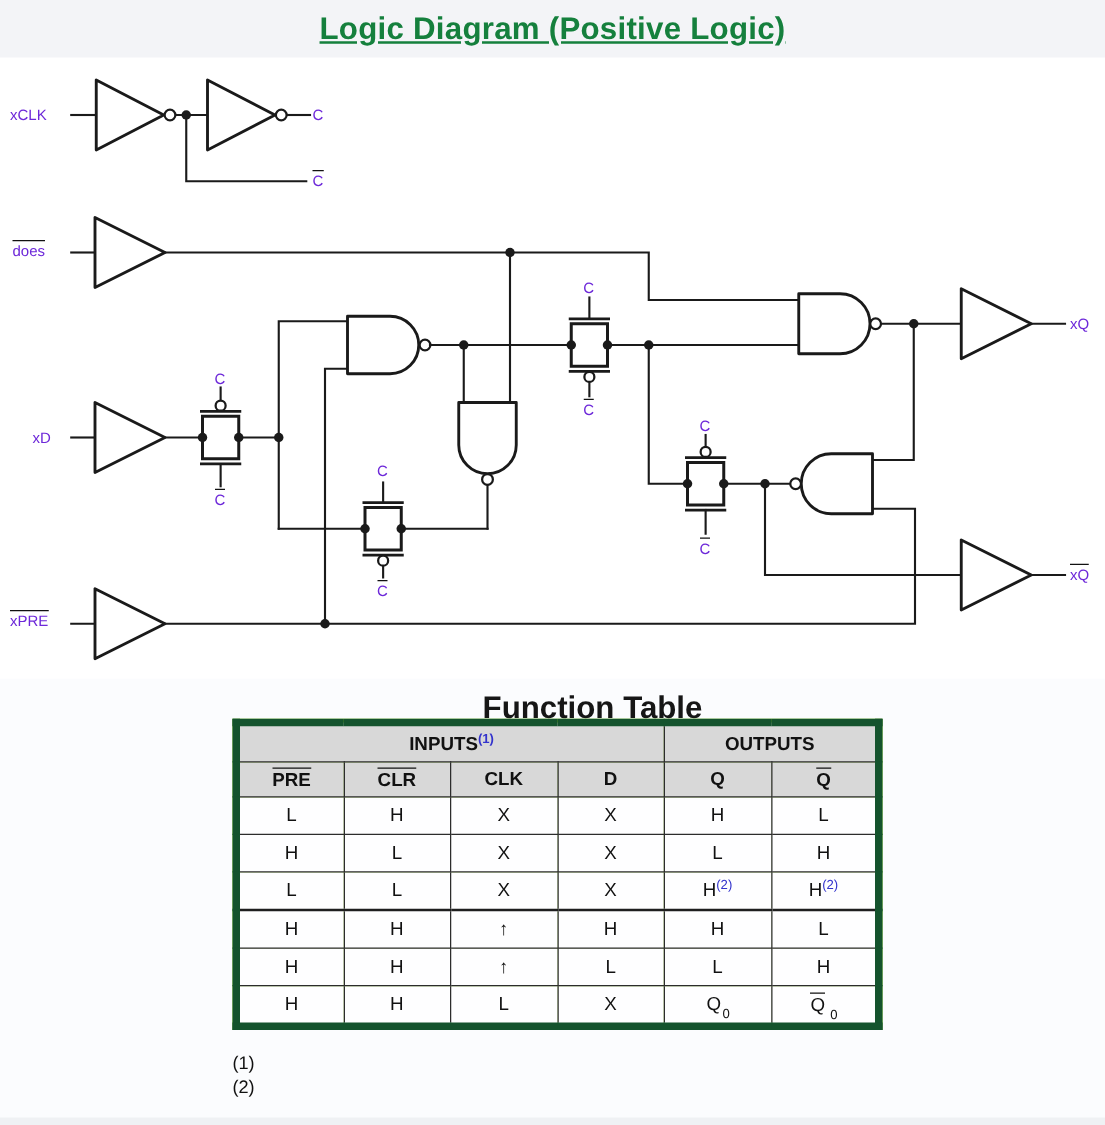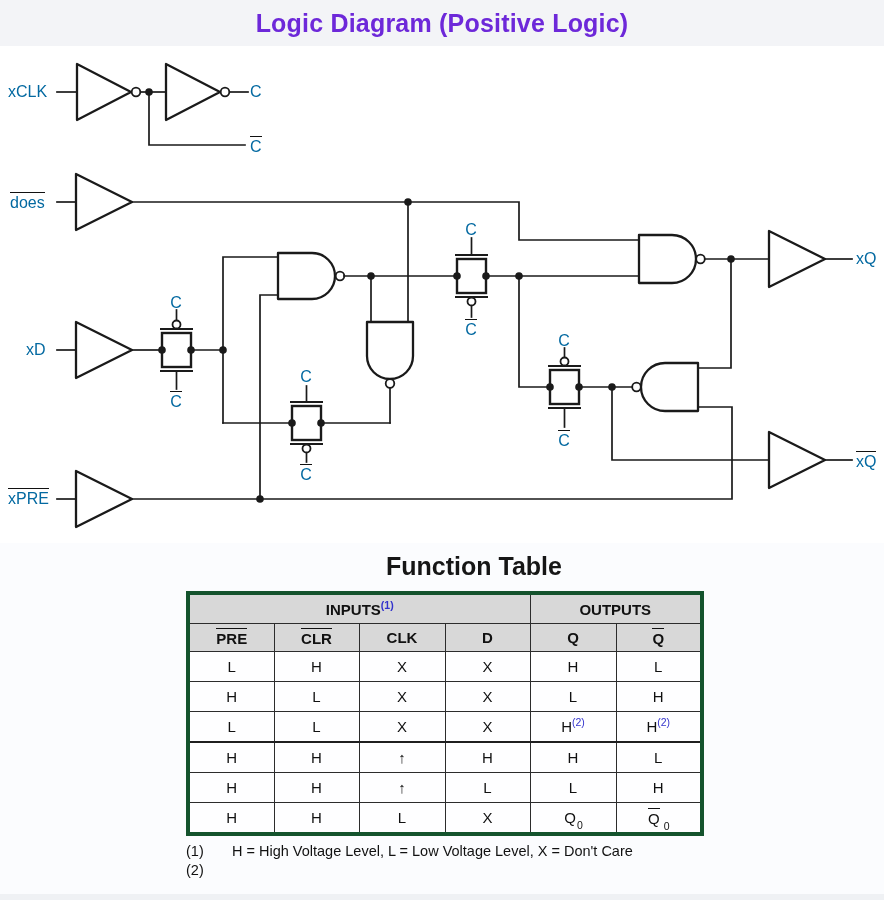--- a/index.html
+++ b/index.html
@@ -1,36 +1,36 @@
 <!DOCTYPE html>
 <html><head>
 <meta charset="utf-8">
 <style>
   html,body{margin:0;padding:0;background:#fff;}
   .page{position:relative;width:884px;height:900px;overflow:hidden;background:#fff;
         font-family:"Liberation Sans",sans-serif;color:#111;}
   .top-band{position:absolute;left:0;top:0;width:884px;height:46px;background:#f3f4f7;
             display:flex;align-items:center;justify-content:center;}
-  .main-title{font-size:25px;font-weight:bold;color:#6d28d9;letter-spacing:.2px;}
+  .main-title{font-size:25px;font-weight:bold;color:#15803d;letter-spacing:.2px;text-decoration:underline;}
   .lower-section{position:absolute;left:0;top:543px;width:884px;height:357px;background:#fbfcfe;}
   .bottom-strip{position:absolute;left:0;bottom:0;width:884px;height:6px;background:#eff1f4;}
   .diagram-svg{position:absolute;left:0;top:0;z-index:2;}
   .w{stroke:#1a1a1a;stroke-width:1.7;fill:none;stroke-linecap:square;}
   .g{stroke:#1a1a1a;stroke-width:2.3;fill:#fff;stroke-linejoin:round;}
   .tgb{stroke:#1a1a1a;stroke-width:2.4;fill:#fff;}
   .bar{stroke:#1a1a1a;stroke-width:2.2;}
   .dot{fill:#1a1a1a;stroke:none;}
   .bub{fill:#fff;stroke:#1a1a1a;stroke-width:1.8;}
-  .cl{position:absolute;font-size:16px;color:#0369a1;z-index:5;white-space:nowrap;line-height:14px;}
+  .cl{position:absolute;font-size:12px;color:#6d28d9;z-index:5;white-space:nowrap;line-height:14px;}
   .cl.ctr{width:16px;text-align:center;margin-left:-8px;}
   .ovl{display:inline-block;border-top:1.6px solid #111;padding-top:1.5px;line-height:1.05;}
   .ft-title{position:absolute;left:0;top:552px;width:884px;text-align:center;
             font-size:25px;font-weight:bold;color:#161616;z-index:3;margin-left:32px;}
-  table.ft{position:absolute;left:186px;top:591px;z-index:3;border-collapse:collapse;
-           table-layout:fixed;background:#84cc16;border:4px solid #14532d;}
+  table.ft{position:absolute;left:186px;top:575px;z-index:3;border-collapse:collapse;
+           table-layout:fixed;background:#84cc16;border:6px solid #14532d;}
   .ft th,.ft td{border:1px solid #2c2c2c;text-align:center;vertical-align:middle;
                 padding:0;font-size:15px;color:#111;}
   .ft thead th{background:#d8d8d8;font-weight:bold;}
   .ft .grow th{height:28px;}
   .ft .crow th{height:27px;}
   .ft td{height:29px;background:#fefeff;}
   .ft tr.thick td{border-top:2.5px solid #1f1f1f;}
   sup.fnref{color:#3333cc;font-size:10.5px;line-height:0;}
   sub.subn{font-size:10.5px;line-height:0;position:relative;top:2px;left:1px;}
   .notes{position:absolute;left:186px;top:842px;z-index:3;font-size:14.5px;color:#111;}
@@ -270,23 +270,20 @@
           <td><span>X</span></td>
           <td><span>Q</span><sub class="subn">0</sub></td>
           <td><span class="ovl">Q</span><sub class="subn" style="margin-left: 3px;">0</sub></td>
         </tr>
       </tbody>
   </table>
 
   <div class="notes" id="notes">
       <div class="note">
         <div class="note-marker">(1)</div>
-        <div>
-          <div class="note-line"><span>H = High Voltage Level, L = Low Voltage Level, X = Don't Care</span></div>
-        </div>
       </div>
       <div class="note">
         <div class="note-marker">(2)</div>
       </div>
     </div>
 
   <div class="bottom-strip"></div>
 </div>
 
 </body></html>

